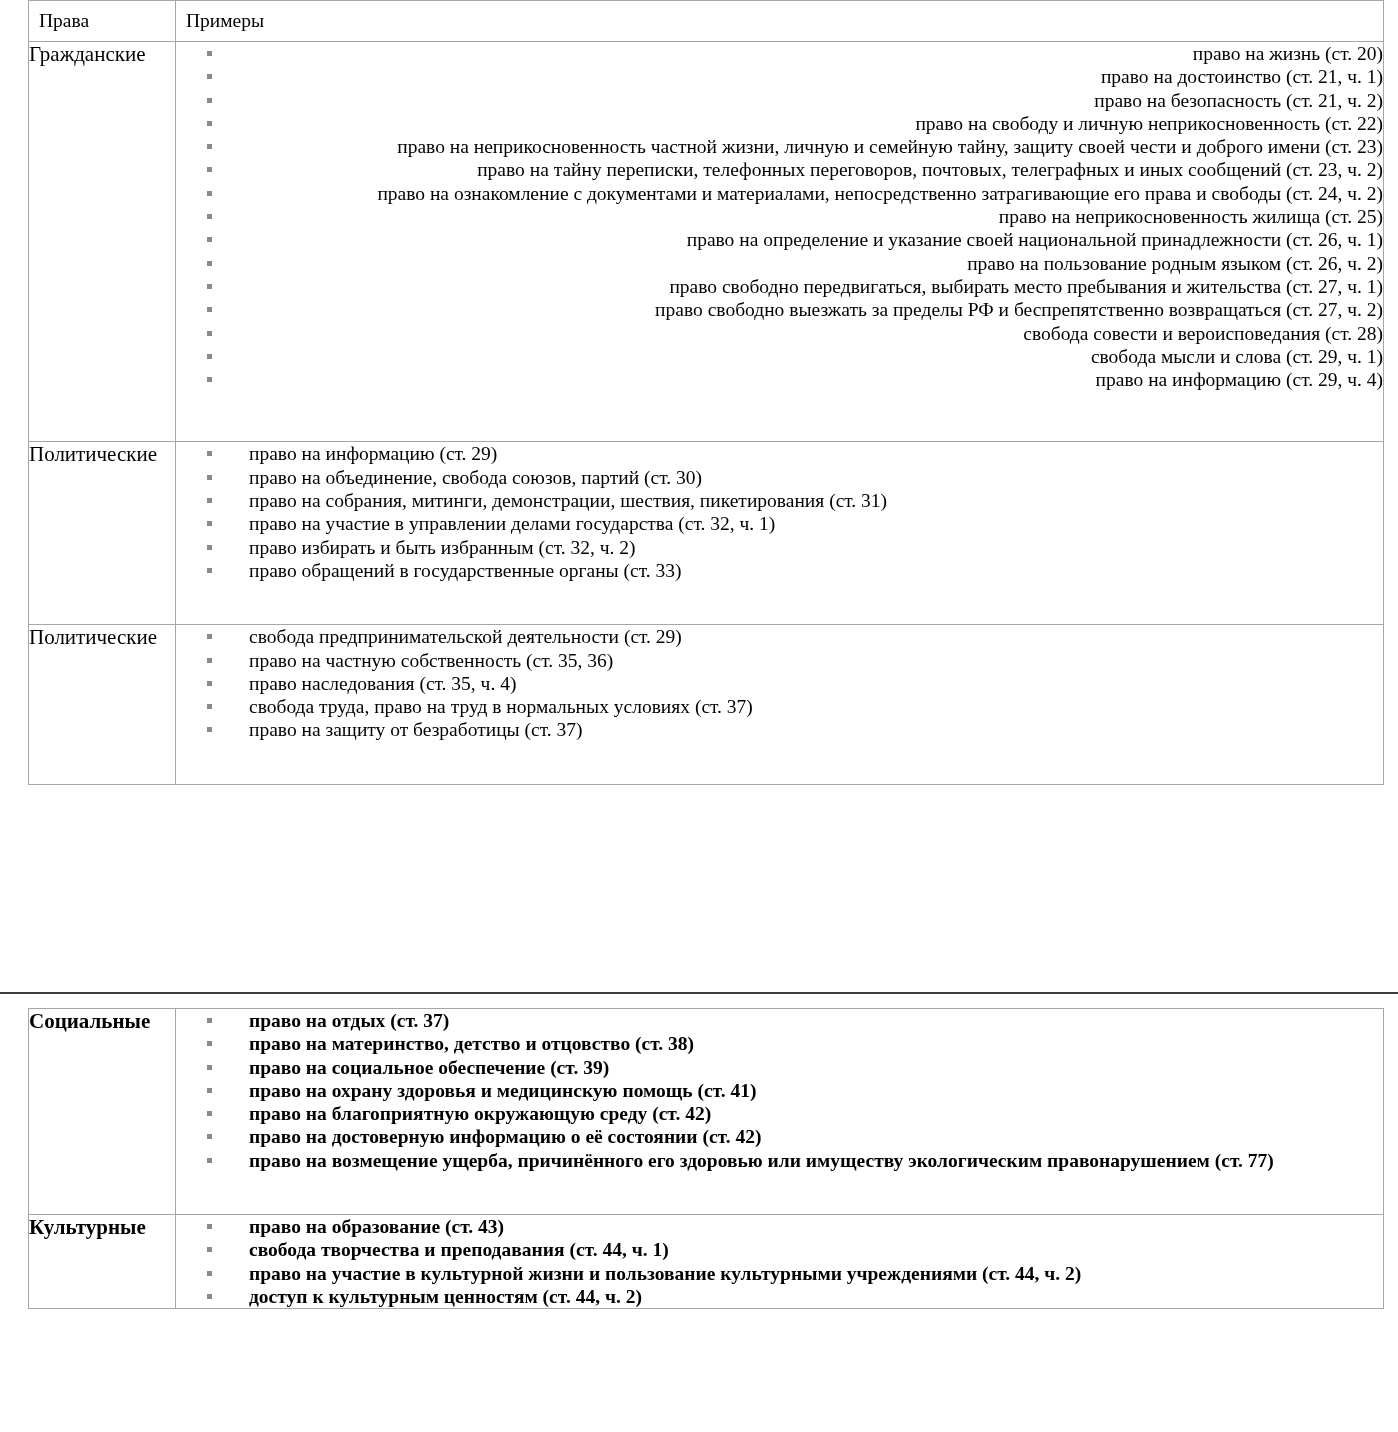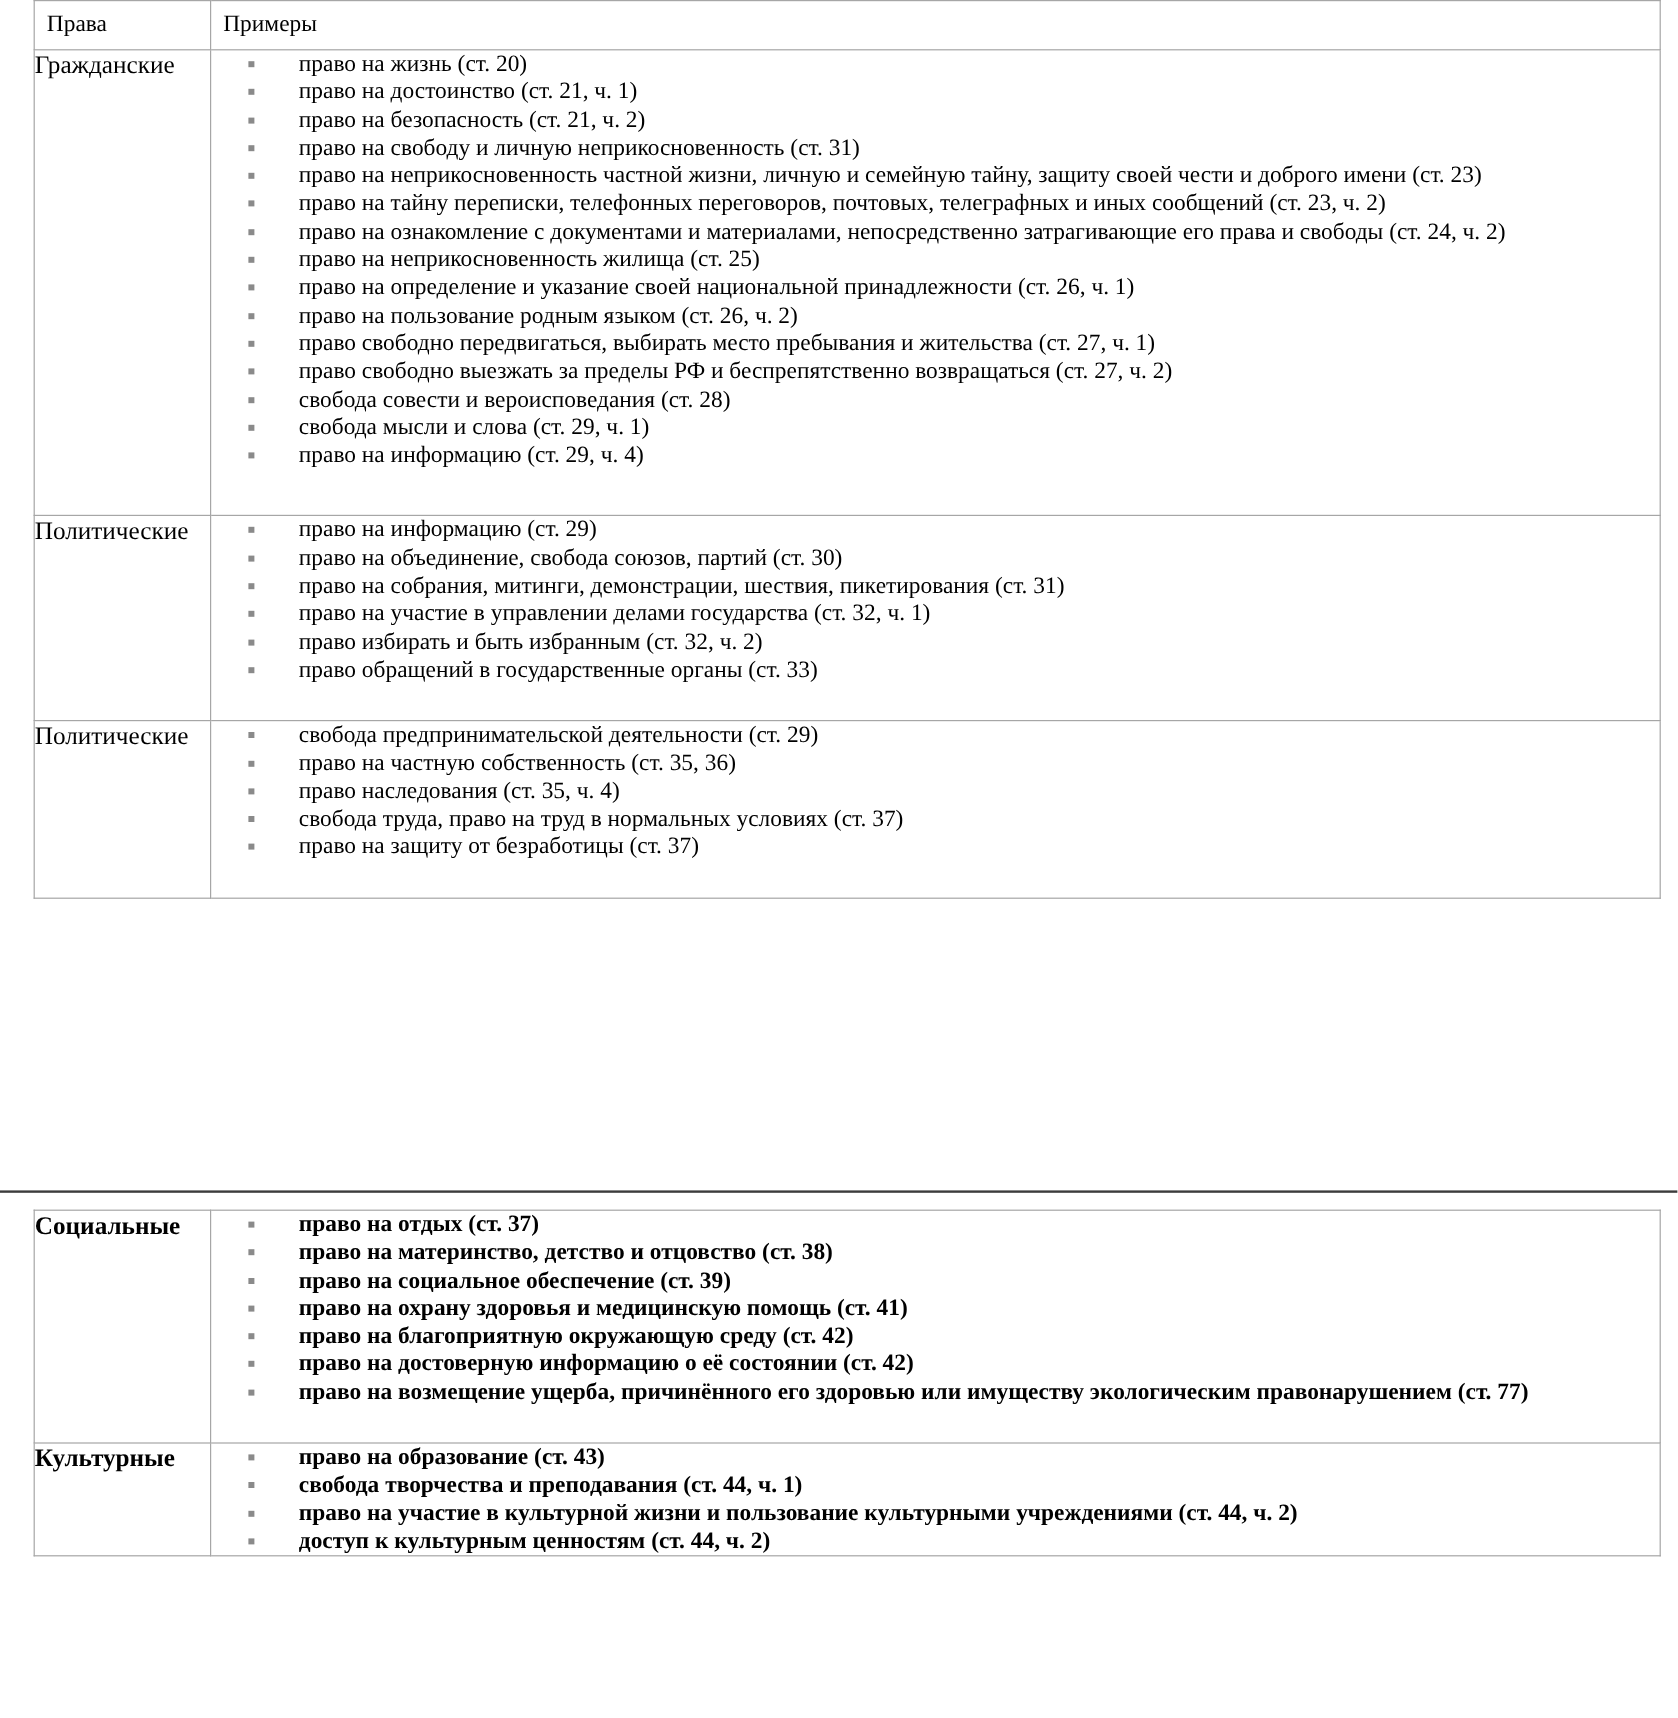--- a/index.html
+++ b/index.html
@@ -91,22 +91,22 @@
     left: 31px;
     top: 0;
     width: 5px;
     height: 5px;
     background: #8a8a8a;
     margin-top: 9px;
     display: block;
   }
 
   
-  .ex-cell.pad-tall { padding-bottom: 38px; }
-  .ex-cell.pad-mid  { padding-bottom: 30px; }
+  .ex-cell.pad-tall { padding-bottom: 50px; text-align: right; }
+  .ex-cell.pad-mid  { padding-bottom: 42px; }
 
   
   .page-separator {
     position: absolute;
     left: 0;
     top: 992px;
     width: 1398px;
     height: 0;
     border-top: 2px solid #3c3c3c;
   }
@@ -131,21 +131,21 @@
       </tr>
     </thead>
     <tbody id="tbody-one">
         <tr>
           <td class="cat-cell">Гражданские</td>
           <td class="ex-cell pad-tall">
             <ul class="ex-list">
               <li><span class="bullet"></span><span>право на жизнь (ст. 20)</span></li>
               <li><span class="bullet"></span><span>право на достоинство (ст. 21, ч. 1)</span></li>
               <li><span class="bullet"></span><span>право на безопасность (ст. 21, ч. 2)</span></li>
-              <li><span class="bullet"></span><span>право на свободу и личную неприкосновенность (ст. 31)</span></li>
+              <li><span class="bullet"></span><span>право на свободу и личную неприкосновенность (ст. 22)</span></li>
               <li><span class="bullet"></span><span>право на неприкосновенность частной жизни, личную и семейную тайну, защиту своей чести и доброго имени (ст. 23)</span></li>
               <li><span class="bullet"></span><span>право на тайну переписки, телефонных переговоров, почтовых, телеграфных и иных сообщений (ст. 23, ч. 2)</span></li>
               <li><span class="bullet"></span><span>право на ознакомление с документами и материалами, непосредственно затрагивающие его права и свободы (ст. 24, ч. 2)</span></li>
               <li><span class="bullet"></span><span>право на неприкосновенность жилища (ст. 25)</span></li>
               <li><span class="bullet"></span><span>право на определение и указание своей национальной принадлежности (ст. 26, ч. 1)</span></li>
               <li><span class="bullet"></span><span>право на пользование родным языком (ст. 26, ч. 2)</span></li>
               <li><span class="bullet"></span><span>право свободно передвигаться, выбирать место пребывания и жительства (ст. 27, ч. 1)</span></li>
               <li><span class="bullet"></span><span>право свободно выезжать за пределы РФ и беспрепятственно возвращаться (ст. 27, ч. 2)</span></li>
               <li><span class="bullet"></span><span>свобода совести и вероисповедания (ст. 28)</span></li>
               <li><span class="bullet"></span><span>свобода мысли и слова (ст. 29, ч. 1)</span></li>

